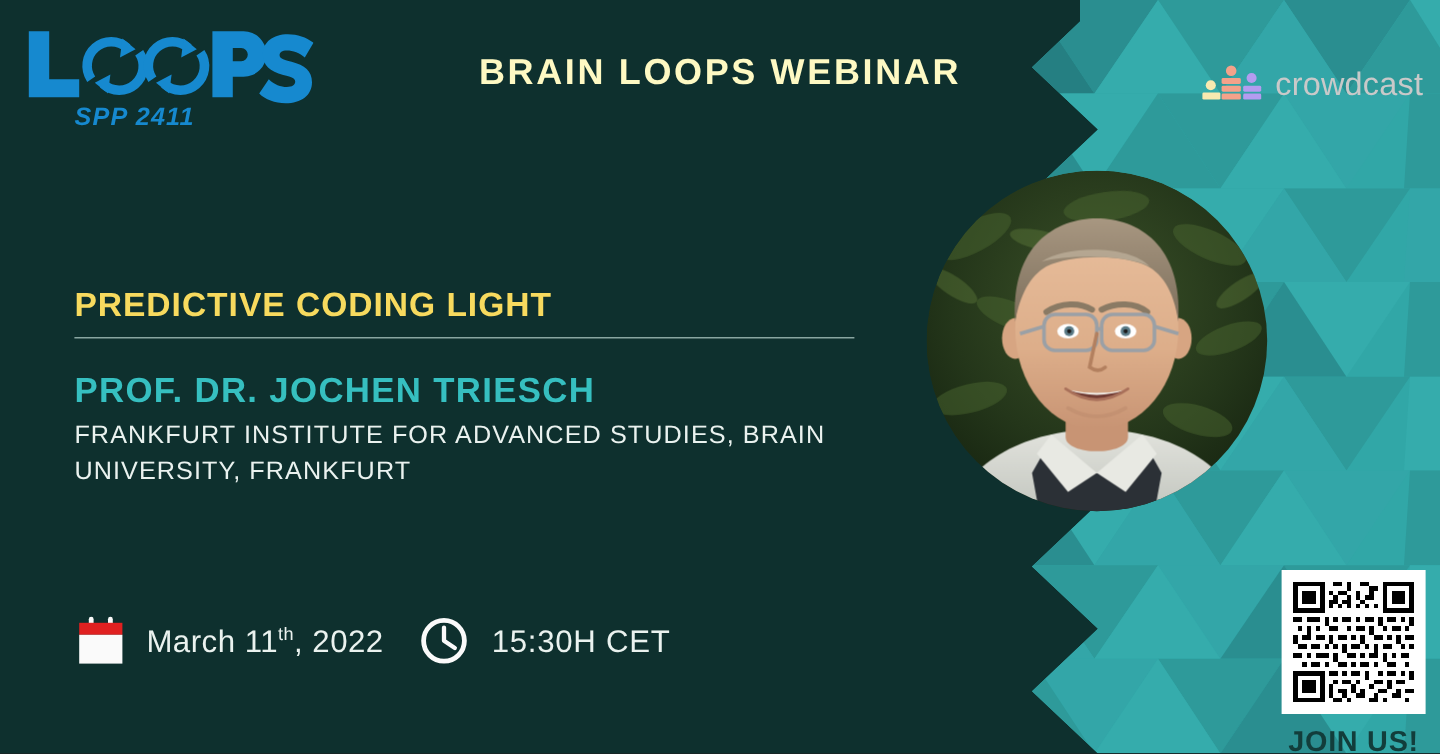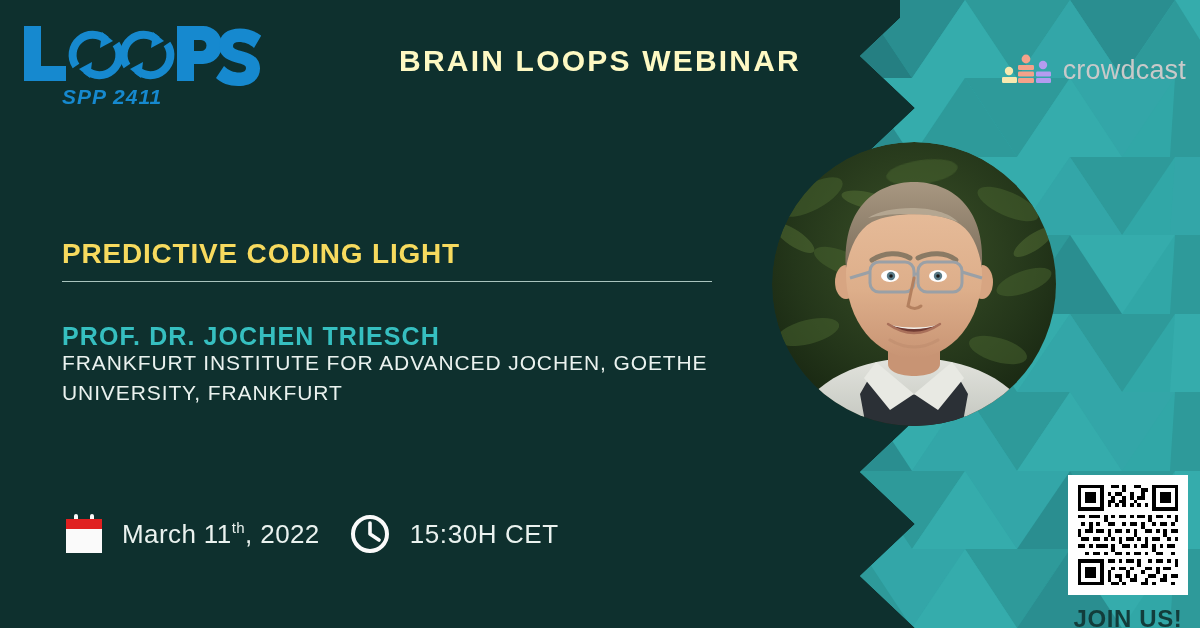--- a/index.html
+++ b/index.html
@@ -55,23 +55,22 @@
     margin-top:16px;
   }
   #divider{
     position:absolute; left:62px; top:281px;
     width:650px; height:1px;
     background:#A9C4BE;
   }
   #speaker-name{
     position:absolute; left:62px; top:310px;
     color:#36BFC0;
-    font-size:25px; font-weight:bold;
+    font-size:29px; font-weight:bold;
     letter-spacing:1.1px;
-    margin-top:12px;
   }
   #speaker-affil{
     position:absolute; left:62px; top:348px;
     width:670px;
     color:#EAF2EF;
     font-size:21px; font-weight:normal;
     letter-spacing:.9px;
     line-height:1.45;
   }
 
@@ -262,21 +261,21 @@
     </svg>
     <span class="cc-word">crowdcast</span>
   </div>
 
   <div id="talk-title">PREDICTIVE CODING LIGHT</div>
 
   <div id="divider"></div>
 
   <div id="speaker-name">PROF. DR. JOCHEN TRIESCH</div>
 
-  <div id="speaker-affil">FRANKFURT INSTITUTE FOR ADVANCED JOCHEN, GOETHE UNIVERSITY, FRANKFURT</div>
+  <div id="speaker-affil">FRANKFURT INSTITUTE FOR ADVANCED STUDIES, BRAIN UNIVERSITY, FRANKFURT</div>
 
   <div id="meta-row">
     <svg id="cal-icon" viewBox="0 0 44 44" xmlns="http://www.w3.org/2000/svg">
       <rect x="12" y="2" width="4" height="9" rx="2" fill="#FAFAFA"></rect>
       <rect x="28" y="2" width="4" height="9" rx="2" fill="#FAFAFA"></rect>
       <rect x="4" y="7" width="36" height="10" fill="#E02020"></rect>
       <rect x="4" y="17" width="36" height="24" fill="#FAFAFA"></rect>
     </svg>
     <div id="meta-date">
       <span>March 11</span><sup>th</sup><span>, 2022</span>

